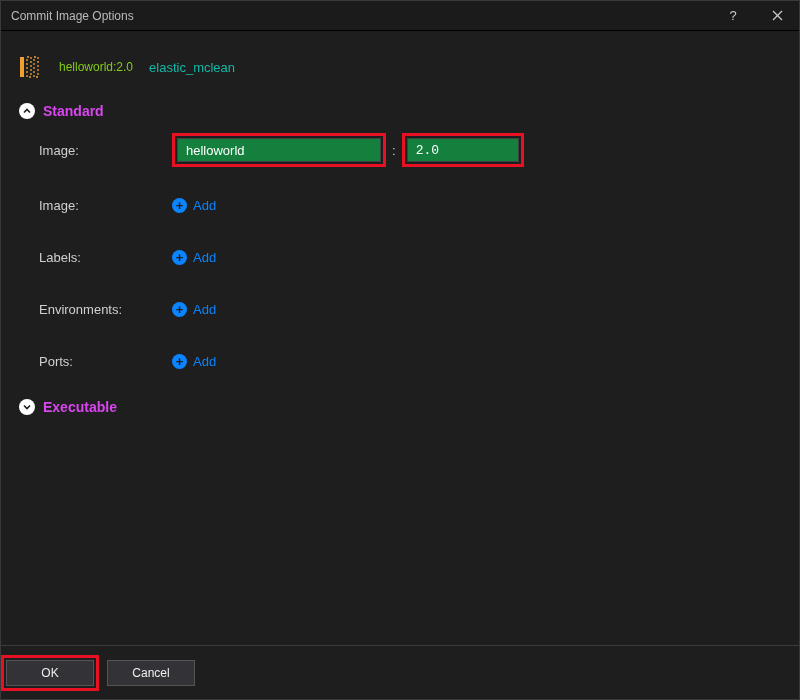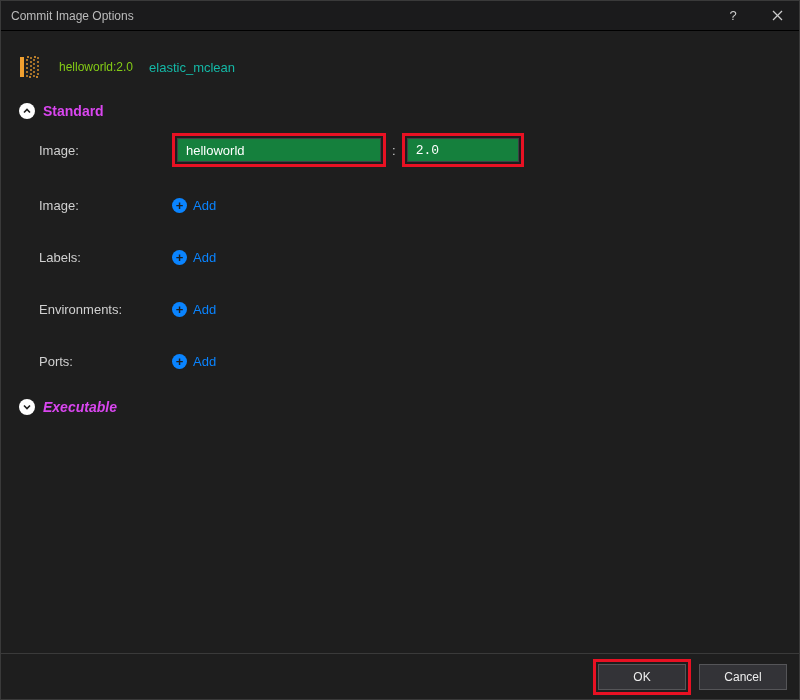--- a/index.html
+++ b/index.html
@@ -55,21 +55,21 @@
     .image-title { font-size: 12px; color: #84cc16; margin-right: 16px; }
     .container-name { font-size: 13px; color: #14b8a6; }
 
     
     .section-header {
       display: flex;
       align-items: center;
       margin: 6px 0 14px 0;
       cursor: pointer;
     }
-    .section-header.collapsed { margin-bottom: 10px; font-style: italic; }
+    .section-header.collapsed { margin-bottom: 10px; }
     .chev-circle {
       width: 16px; height: 16px;
       border-radius: 50%;
       background: #ffffff;
       margin-right: 8px;
       display: flex; align-items: center; justify-content: center;
     }
     .chev-circle svg { display: block; }
     .section-title { color: #d946ef; font-size: 14px; font-weight: 600; }
 
@@ -124,25 +124,24 @@
       color: #1e1e1e;
       display: flex; align-items: center; justify-content: center;
       margin-right: 6px;
       font-weight: bold;
       font-size: 13px;
       line-height: 1;
     }
 
     
     .footer {
-      height: 46px;
+      height: 54px;
       border-top: 1px solid #3a3a3a;
       display: flex;
       align-items: center;
-      justify-content: flex-end;
       padding-right: 12px;
       gap: 8px;
       background: #1e1e1e;
     }
     .btn {
       min-width: 88px;
       height: 26px;
       background: #333337;
       border: 1px solid #555558;
       color: #eeeeee;

